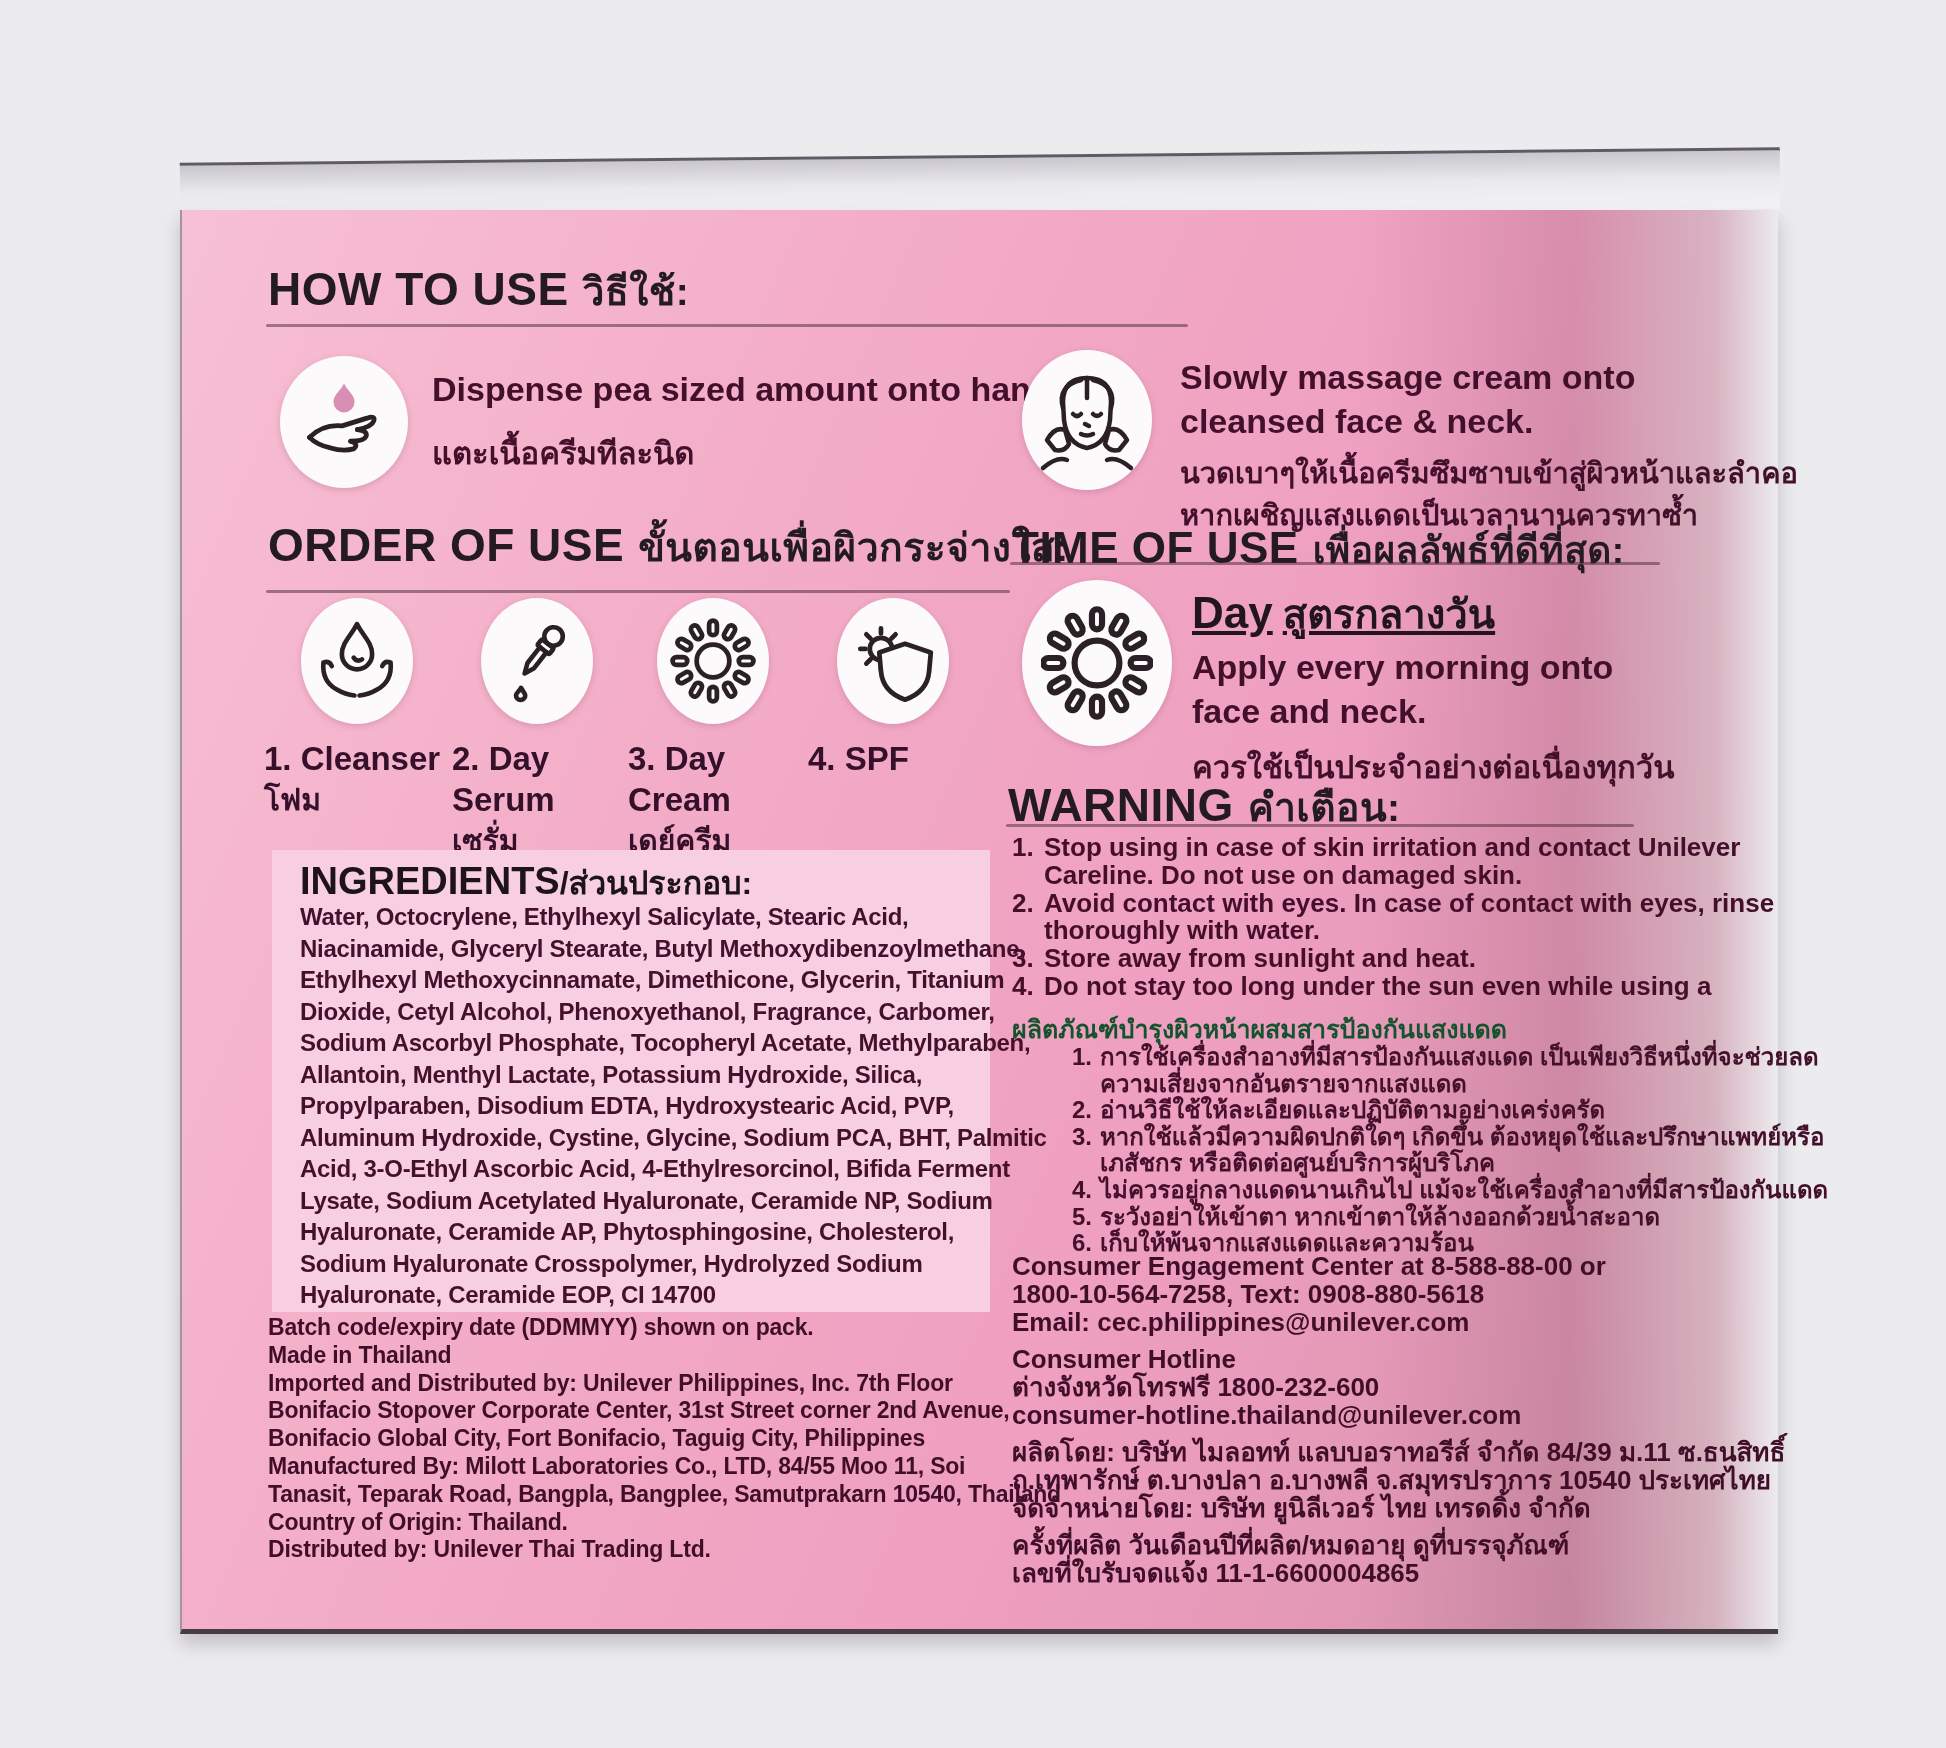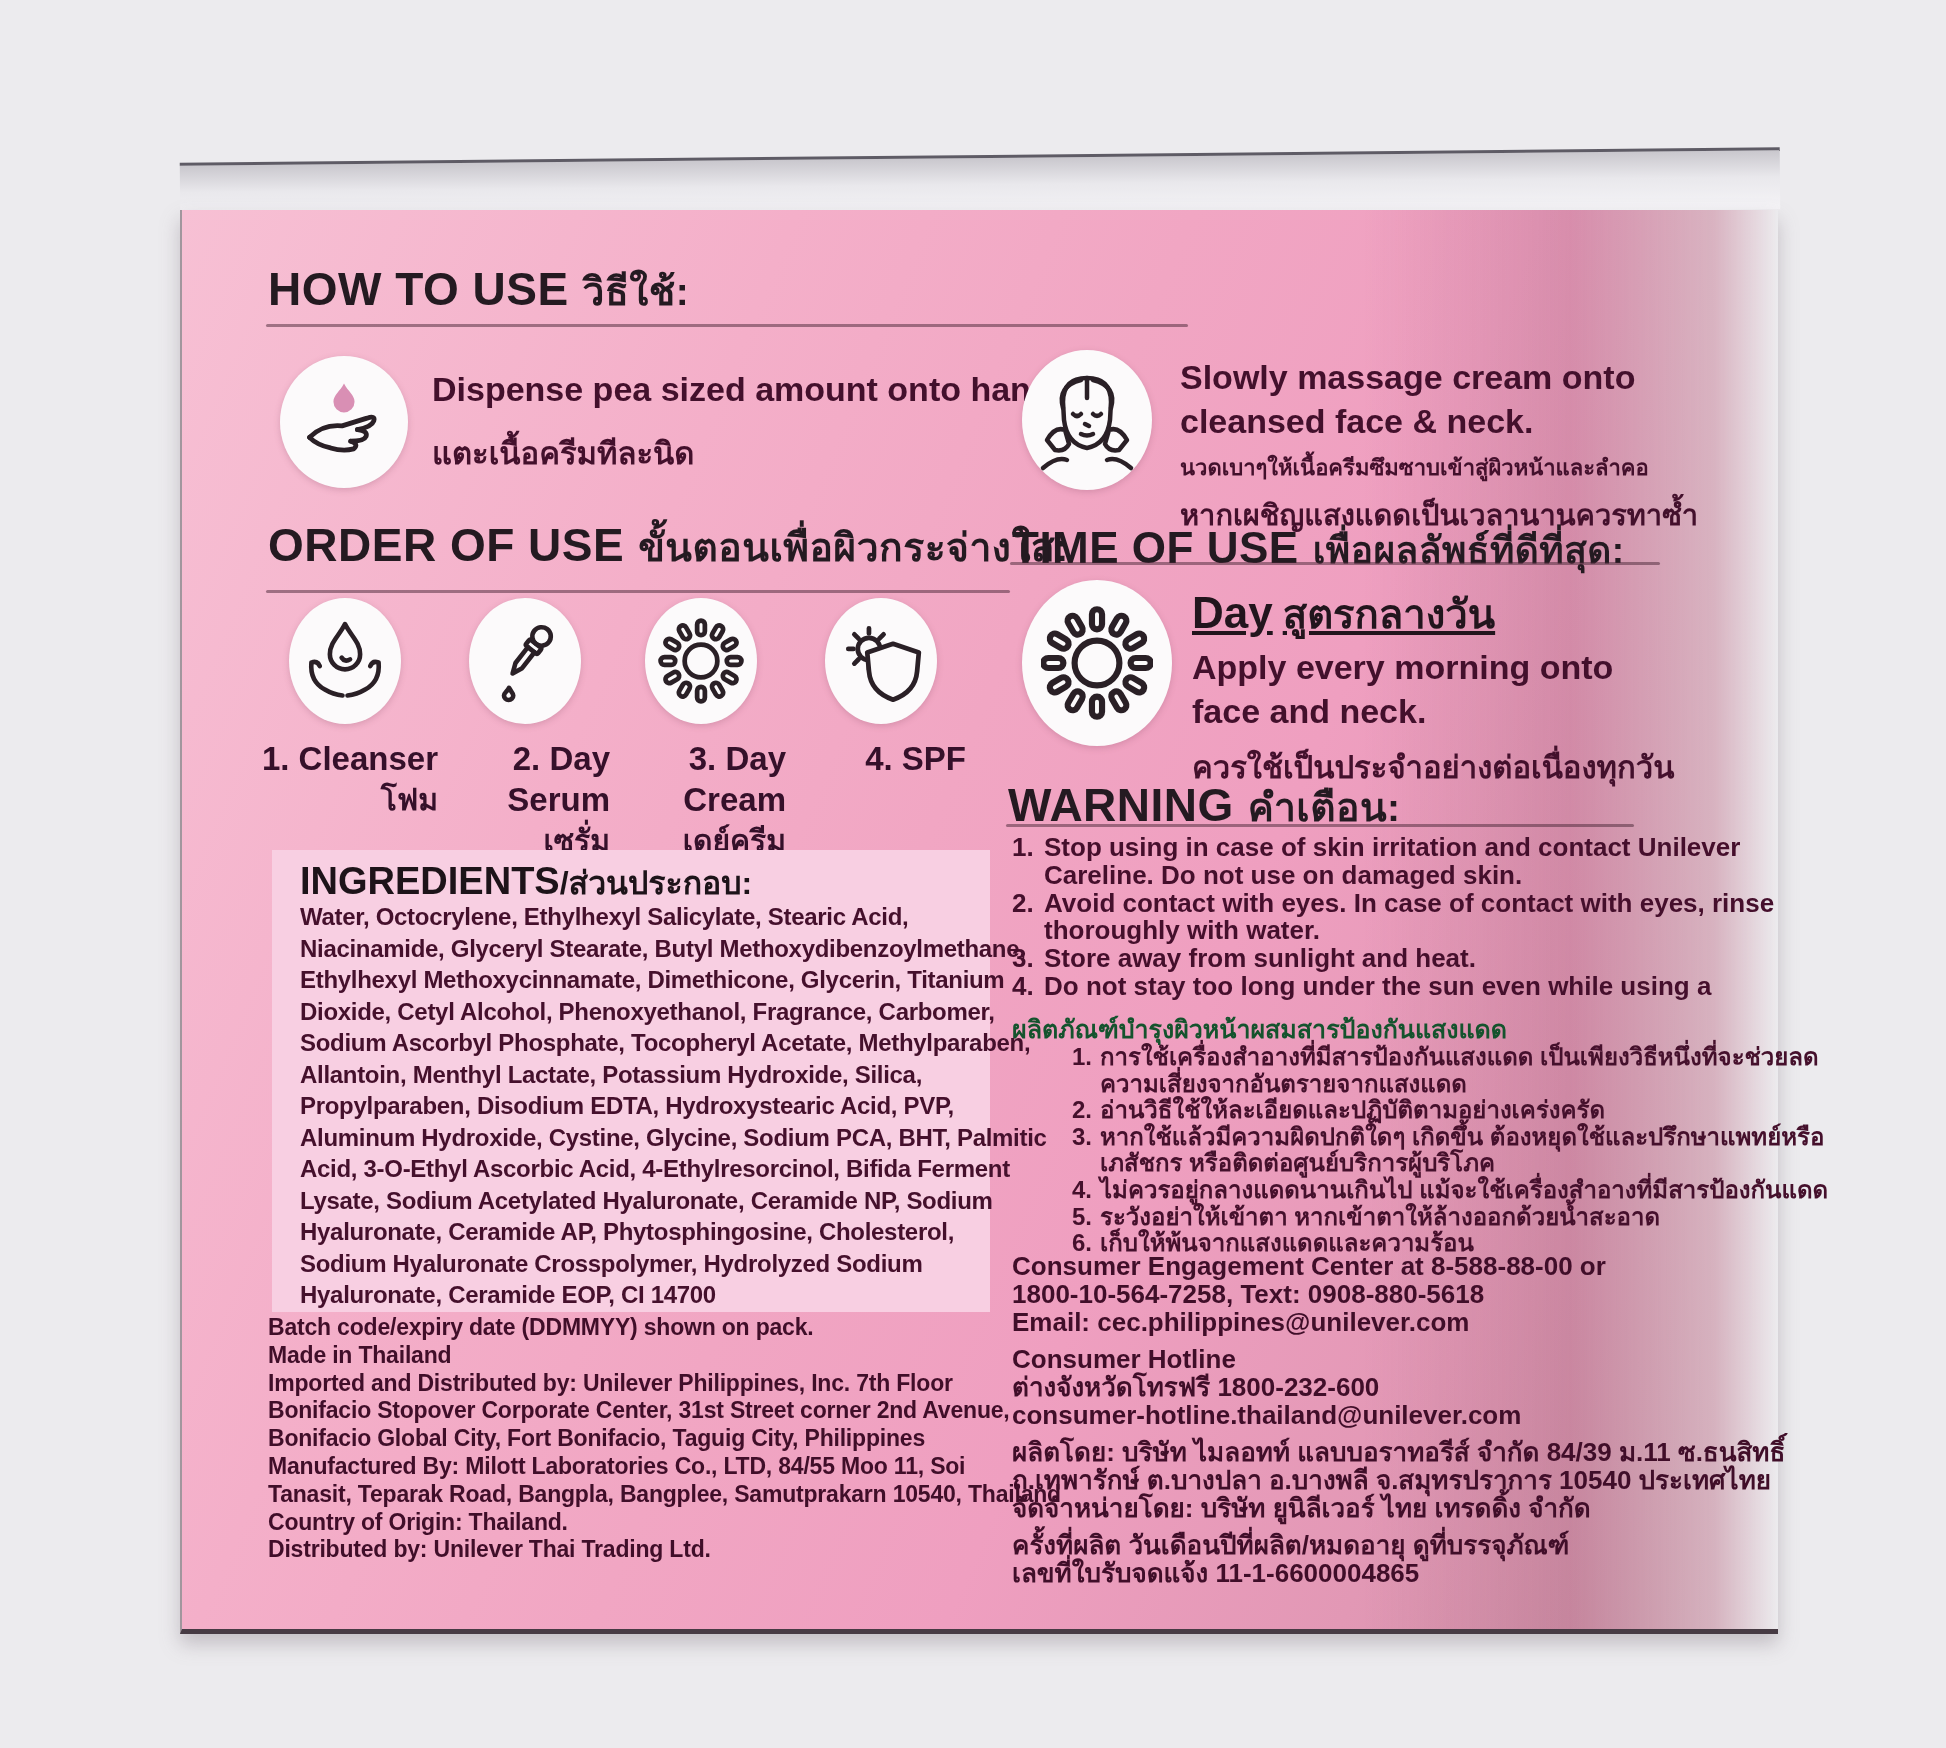--- a/index.html
+++ b/index.html
@@ -42,21 +42,21 @@
 
   
   .circle {
     background:#fcfafb; border-radius:50%;
     display:flex; align-items:center; justify-content:center;
     box-shadow:0 2px 6px rgba(130,70,95,0.25);
   }
   .circle svg { display:block; }
 
   
-  .ord-col { text-align:right; }
+  .ord-col { text-align:left;margin-left:12px; }
   .ord-l1, .ord-l2 { font-size:33px; font-weight:800; color:#35102a; line-height:41px; white-space:nowrap; }
   .ord-th { font-size:30px; font-weight:700; color:#35102a; line-height:41px; white-space:nowrap; }
 
   
   #ingredients-panel { left:272px; top:850px; width:718px; height:462px; background:#f8cfe2; }
   #ingredients-title { left:300px; top:857px; font-size:38px; font-weight:800; color:#1d1319; white-space:nowrap;}
   #ingredients-title .th { font-size:32px; }
   #ingredients-body  { left:300px; top:901px; }
   #ingredients-body div { font-size:24px; font-weight:600; color:#45102c; line-height:31.5px; letter-spacing:-0.3px; white-space:nowrap; }
 
@@ -109,21 +109,21 @@
     <path d="M50 10 L50 30 M26 40 Q20 18 44 12 M74 40 Q80 18 56 12"></path>
     <path d="M36 46 Q40 50 44 46 M56 46 Q60 50 64 46"></path>
     <path d="M48 56 L52 58 M44 66 Q50 69 56 66"></path>
     <path d="M10 72 Q18 58 28 62 L32 76 Q28 84 18 82 Z"></path>
     <path d="M90 72 Q82 58 72 62 L68 76 Q72 84 82 82 Z"></path>
     <path d="M6 100 Q20 88 30 92 M94 100 Q80 88 70 92"></path>
   </svg>
 </div>
 <div class="abs body-en line" style="left:1180px; top:358px;">Slowly massage cream onto</div>
 <div class="abs body-en line" style="left:1180px; top:402px;">cleansed face &amp; neck.</div>
-<div class="abs body-th line" style="left:1180px; top:450px; font-size:22px;text-align:center;">นวดเบาๆให้เนื้อครีมซึมซาบเข้าสู่ผิวหน้าและลำคอ</div>
+<div class="abs body-th line" style="left:1180px; top:450px; font-size:29px;text-align:center;">นวดเบาๆให้เนื้อครีมซึมซาบเข้าสู่ผิวหน้าและลำคอ</div>
 <div class="abs body-th line" style="left:1180px; top:492px; font-size:29px;">หากเผชิญแสงแดดเป็นเวลานานควรทาซ้ำ</div>
 
 <div class="abs h1" style="left:268px; top:516px;">
   <span>ORDER OF USE</span><span class="th">ขั้นตอนเพื่อผิวกระจ่างใส:</span>
 </div>
 <div class="abs rule" style="left:266px; top:590px; width:744px;"></div>
 
 <div class="abs ord-col" style="left:252px; top:598px; width:186px;">
   <div class="circle" style="width:112px; height:126px; margin:0 auto;">
     <svg width="84" height="92" viewBox="0 0 100 100" fill="none" stroke="#2a2026" stroke-width="5.5" stroke-linecap="round" stroke-linejoin="round">

